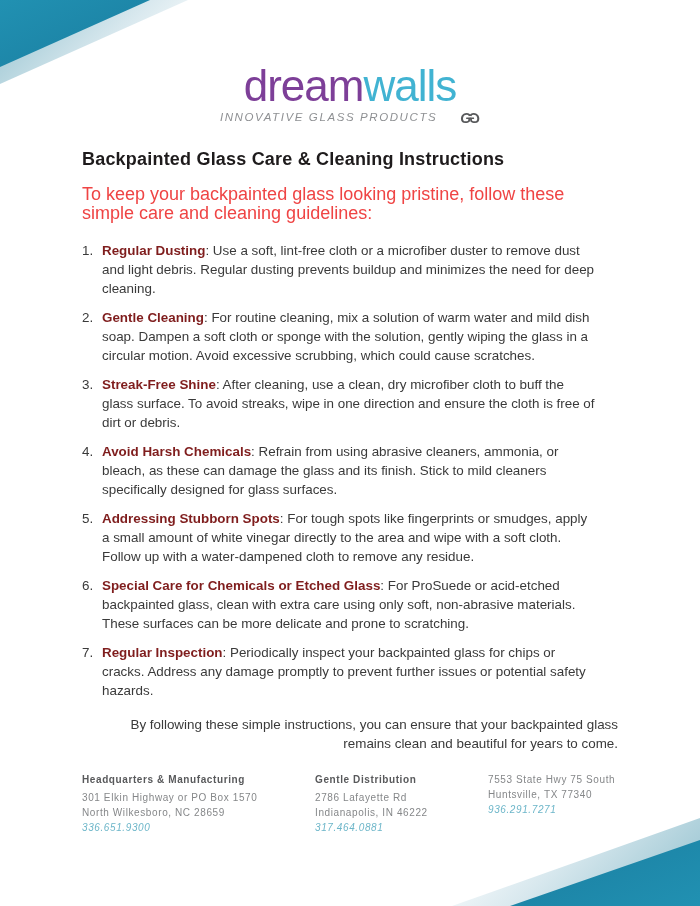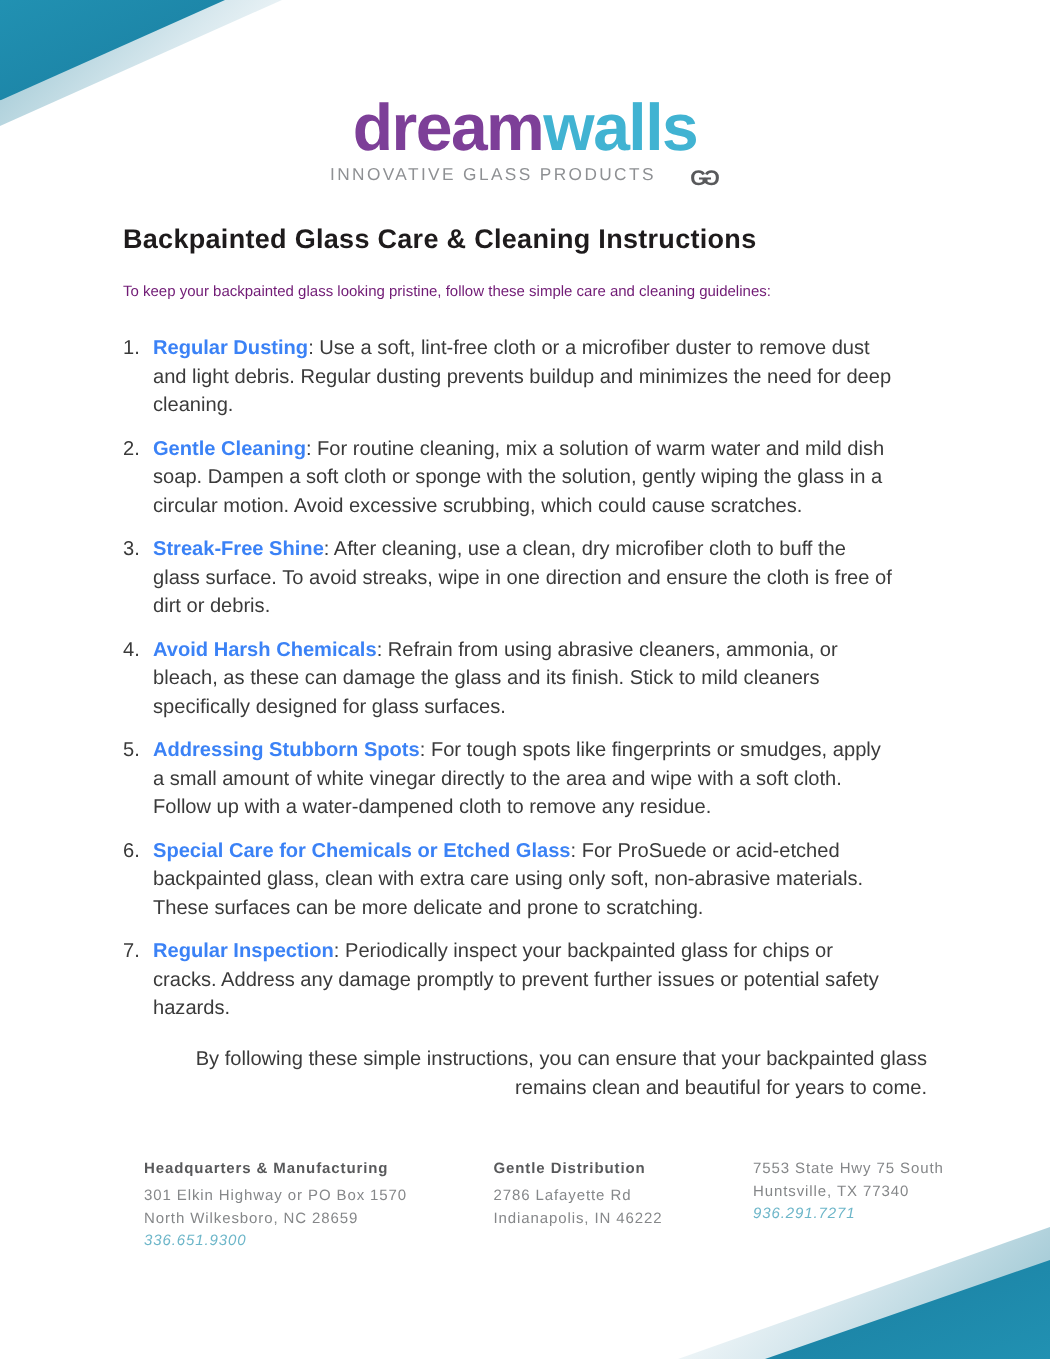--- a/index.html
+++ b/index.html
@@ -29,46 +29,46 @@
     clip-path:polygon(100% 0,100% 100%,0 100%);
     background:linear-gradient(315deg,#8fbfcd 0%,#d8e8ee 55%,#ffffff 90%);
   }
   .corner-br{
     right:0;bottom:0;width:190px;height:66px;
     clip-path:polygon(100% 0,100% 100%,0 100%);
     background:linear-gradient(335deg,#2191b2 0%,#1d86a8 55%,#1a7ca0 100%);
   }
   
   .logo-block{padding-top:64px;text-align:center;line-height:1;}
-  .logo-word{font-size:44px;letter-spacing:-1px;font-weight:700;}
+  .logo-word{font-size:44px;letter-spacing:-1px;font-weight:400;}
   .logo-dream{color:#7d3f98;}
   .logo-walls{color:#41b3d2;}
   .logo-tagline{
     margin-top:3px;
     font-size:11.5px;letter-spacing:1.6px;color:#8e9093;
-    display:flex;align-items:center;justify-content:center;gap:23px;
+    display:flex;align-items:center;justify-content:center;gap:23px;font-style:italic;
   }
   .monogram{display:inline-flex;font-weight:bold;color:#58595b;font-size:14px;letter-spacing:0;}
   .monogram .g2{display:inline-block;transform:scaleX(-1);margin-left:-2px;}
   
   .content{margin:0 82px;}
   .doc-title{
     margin:24px 0 0 0;
     font-size:18px;font-weight:bold;color:#1e1b1c;letter-spacing:.2px;
   }
-  .intro{margin:15px 0 0 0;font-size:10px;line-height:19px;color:#701a75;}
+  .intro{margin:15px 0 0 0;font-size:18px;line-height:19px;color:#ef4444;}
   .list{margin-top:18px;}
   .item{display:flex;margin-bottom:10px;}
   .num{width:20px;flex:0 0 20px;font-size:13.4px;line-height:19px;color:#3a3a3a;}
   .li-text{max-width:494px;font-size:13.4px;line-height:19px;color:#3a3a3a;}
-  .b{font-weight:bold;color:#3b82f6;}
+  .b{font-weight:bold;color:#7f1d1d;}
   .closing{margin:15px 0 0 0;font-size:13.4px;line-height:19px;color:#3a3a3a;max-width:540px;text-align:right;}
   
   .footer{
-    position:absolute;left:96px;top:772px;right:40px;
+    position:absolute;left:82px;top:772px;right:40px;
     display:flex;
     font-size:10px;letter-spacing:.6px;line-height:15px;
   }
   .fcol1{width:233px;flex:0 0 233px;}
   .fcol2{width:173px;flex:0 0 173px;}
   .fcol3{flex:1;}
   .fhead{font-weight:bold;color:#58595b;margin:0 0 3px 0;}
   .fline{color:#858789;margin:0;}
   .fphone{color:#6db6c9;margin:0;cursor:pointer;font-style:italic;}
 </style>
@@ -137,20 +137,21 @@
     <div class="fcol1">
       <p class="fhead">Headquarters &amp; Manufacturing</p>
       <p class="fline">301 Elkin Highway or PO Box 1570</p>
       <p class="fline">North Wilkesboro, NC 28659</p>
       <p class="fphone">336.651.9300</p>
     </div>
     <div class="fcol2">
       <p class="fhead">Gentle Distribution</p>
       <p class="fline">2786 Lafayette Rd</p>
       <p class="fline">Indianapolis, IN 46222</p>
+      <p class="fphone">317.464.0881</p>
     </div>
     <div class="fcol3">
       <p class="fline">7553 State Hwy 75 South</p>
       <p class="fline">Huntsville, TX 77340</p>
       <p class="fphone">936.291.7271</p>
     </div>
   </div>
 
 </div>
 

